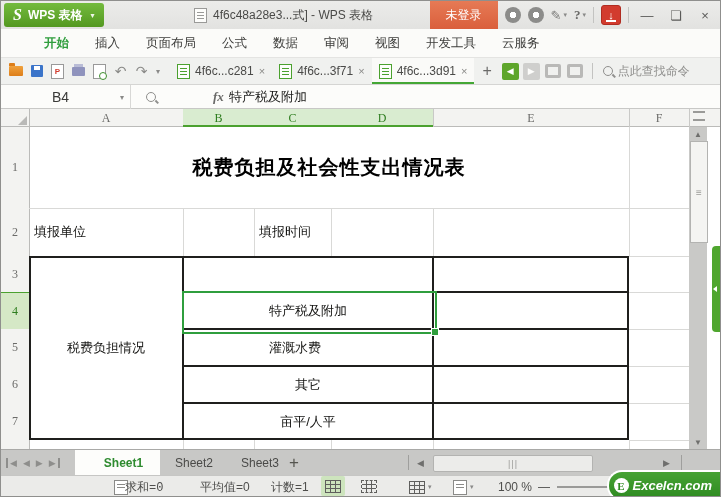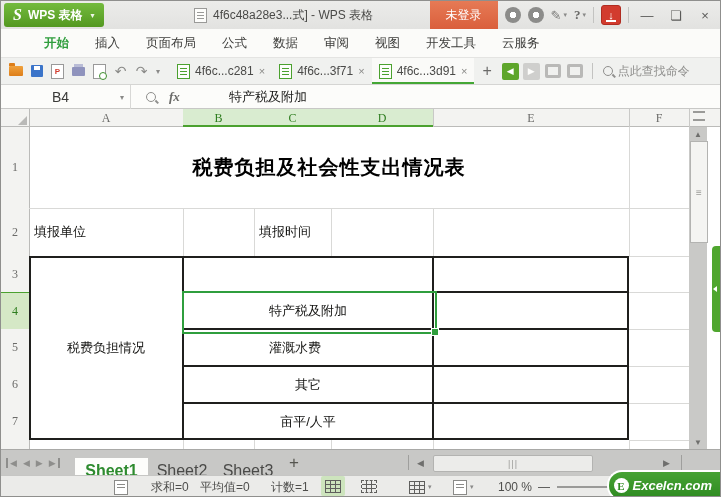--- a/index.html
+++ b/index.html
@@ -68,21 +68,21 @@
   .findgroup{display:flex;align-items:center;gap:5px;color:#8f8f8d;margin-left:10px;}
   .i-mag{width:8px;height:8px;border:1.5px solid #8f8f8d;border-radius:50%;position:relative;}
   .i-mag::after{content:"";position:absolute;width:4px;height:1.5px;background:#8f8f8d;transform:rotate(45deg);right:-4px;bottom:-1px;}
 
   
   .formulabar{left:0;top:84px;width:100%;height:24px;background:#fcfcfa;border-bottom:1px solid #c8c8c6;}
   .namebox{left:0;top:0;width:130px;height:24px;border-right:1px solid #d8d8d6;display:flex;align-items:center;}
   .nameval{flex:1;text-align:center;font-size:14px;color:#3a3a38;}
   .namecaret{font-size:8px;color:#8a8a88;padding-right:6px;}
   .fbicons{left:145px;top:0;height:24px;display:flex;align-items:center;gap:13px;}
-  .fx{font:italic bold 13px "Liberation Serif",serif;color:#6a6a68;}
+  .fx{font:italic bold 13px "Liberation Serif",serif;color:#6a6a68;margin-left:44px;}
   .fbcontent{left:228px;top:0;height:24px;display:flex;align-items:center;font-size:13px;color:#1c1c1a;}
 
   
   .colheaders{left:0;top:108px;width:100%;height:18px;background:#f3f3f1;border-bottom:1px solid #bbbbb9;}
   .ch{position:absolute;top:0;height:18px;border-right:1px solid #c9c9c7;display:flex;align-items:center;justify-content:center;
       font:12px "Liberation Serif",serif;color:#6b6b69;}
   .ch.hl{background:#d9ecd0;color:#2e7d1f;box-shadow:inset 0 -2px 0 #4ba12f;}
   .cornercell{position:absolute;left:0;top:0;width:28px;height:18px;border-right:1px solid #bbbbb9;}
   .cornertri{position:absolute;right:2px;bottom:2px;width:0;height:0;border-left:9px solid transparent;border-bottom:9px solid #b9b9b7;}
   .splithandle{position:absolute;left:692px;top:2px;width:12px;height:6px;border-top:2px solid #9a9a98;border-bottom:2px solid #9a9a98;}
@@ -110,22 +110,22 @@
           display:flex;align-items:center;justify-content:center;color:#9a9a98;font-size:10px;}
   .sidetab{position:absolute;right:0;top:245px;width:8px;height:86px;background:#4fa62e;border-radius:4px 0 0 4px;}
   .sidetab::before{content:"";position:absolute;left:1px;top:50%;margin-top:-3px;width:0;height:0;
                    border-top:3px solid transparent;border-bottom:3px solid transparent;border-right:4px solid #fff;}
 
   
   .sheetbar{left:0;top:448px;width:100%;height:26px;background:#c8c8c6;border-top:1px solid #a9a9a7;}
   .snav{position:absolute;left:5px;top:0;height:26px;display:flex;align-items:center;gap:6px;color:#8e8e8c;font-size:9px;}
   .snav .bar-l{border-left:2px solid #8e8e8c;padding-left:2px;}
   .snav .bar-r{border-right:2px solid #8e8e8c;padding-right:2px;}
-  .sheettab{position:absolute;top:8px;height:26px;display:flex;align-items:center;justify-content:center;
-            font-size:16px;color:#4a4a48;}
+  .sheettab{position:absolute;top:0;height:26px;display:flex;align-items:center;justify-content:center;
+            font-size:12px;color:#4a4a48;padding-left:12px;}
   .sheettab.active{background:#fdfdfb;color:#2e8b2f;font-weight:bold;}
   .addsheet{position:absolute;top:0;height:26px;display:flex;align-items:center;font-size:17px;color:#55554f;}
   .hsep{position:absolute;top:5px;width:1px;height:15px;background:#9f9f9d;}
   .harrow{position:absolute;top:0;height:26px;display:flex;align-items:center;color:#6f6f6d;font-size:9px;}
   .hthumb{position:absolute;top:5px;height:15px;background:#ececea;border:1px solid #b3b3b1;border-radius:2px;
           display:flex;align-items:center;justify-content:center;color:#9a9a98;font-size:9px;letter-spacing:1px;}
 
   
   .statusbar{left:0;top:474px;width:100%;height:23px;background:#ebebe9;border-top:1px solid #c6c6c4;
              font-size:12px;color:#4e4e4c;}
@@ -348,21 +348,21 @@
     <div class="harrow" style="left:416px;">◀</div>
     <div class="hthumb" style="left:432px;width:158px;">|||</div>
     <div class="harrow" style="left:662px;">▶</div>
     <div class="hsep" style="left:680px;"></div>
   </div>
 
   <div class="abs statusbar">
     <div class="sb" style="left:113px;">
         <span class="i-clip"></span>
       </div>
-    <div class="sb" style="left:150px;">求和=0</div>
+    <div class="sb" style="left:124px;font-family:Liberation Mono, monospace;">求和=0</div>
     <div class="sb" style="left:199px;">平均值=0</div>
     <div class="sb" style="left:270px;text-align:right;">计数=1</div>
     <div class="sb viewbox on" style="left:320px;">
         <span class="i-grid"></span>
       </div>
     <div class="sb viewbox" style="left:356px;">
         <span class="i-grid dash"></span>
       </div>
     <div class="sb" style="left:408px;gap:3px;">
       <span class="i-grid"></span>

